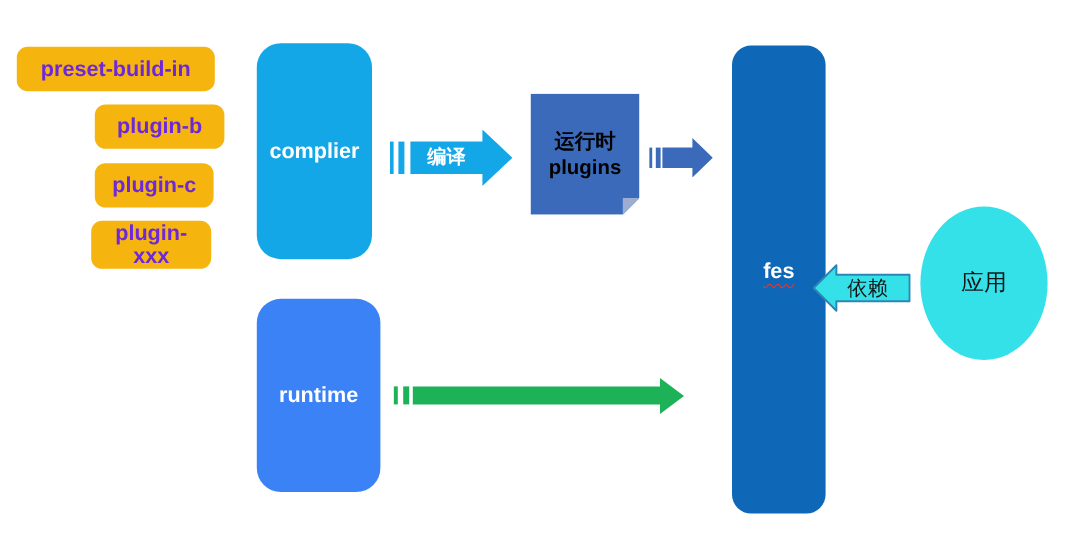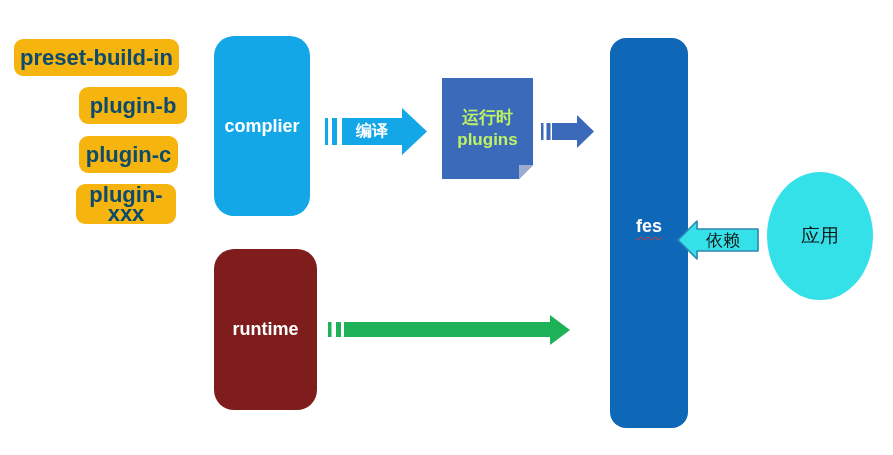--- a/index.html
+++ b/index.html
@@ -9,21 +9,21 @@
     background: #FFFFFF; overflow: hidden;
   }
   .node, .arrow-label, .ybox {
     position: absolute; display: flex; align-items: center; justify-content: center;
     box-sizing: border-box; text-align: center;
   }
   svg.arrow { position: absolute; display: block; }
 
   
   .ybox {
-    background: #F6B40E; color: #0c4a6e; font-weight: bold; font-size: 22px;
+    background: #F6B40E; color: #6d28d9; font-weight: bold; font-size: 18px;
     border-radius: 9px; line-height: 19px; padding: 0 6px;
   }
   .y1 { left: 14px;  top: 39px;  width: 165px; height: 37px; }
   .y2 { left: 79px;  top: 87px;  width: 108px; height: 37px; }
   .y3 { left: 79px;  top: 136px; width: 99px;  height: 37px; }
   .y4 { left: 76px;  top: 184px; width: 100px; height: 40px; padding: 0 12px; }
 
   
   .complier {
     left: 214px; top: 36px; width: 96px; height: 180px;
@@ -34,21 +34,21 @@
   
   .compile-arrow { left: 325px; top: 108px; }
   .compile-label {
     left: 342px; top: 118px; width: 60px; height: 27px;
     color: #FFFFFF; font-size: 16px; font-weight: bold;
   }
 
   
   .plugins {
     left: 442px; top: 78px; width: 91px; height: 101px;
-    background: #3B6ABA; color: #bef264; font-size: 17px; font-weight: 600;
+    background: #3B6ABA; color: #000000; font-size: 17px; font-weight: 600;
     flex-direction: column; line-height: 22px;
     clip-path: polygon(0 0, 100% 0, 100% calc(100% - 14px), calc(100% - 14px) 100%, 0 100%);
   }
   .fold {
     position: absolute; right: 0; bottom: 0; width: 14px; height: 14px;
     background: linear-gradient(135deg, #9DADD2 50%, rgba(255,255,255,0) 50%);
   }
 
   
   .mini-arrow { left: 541px; top: 115px; }
@@ -77,21 +77,21 @@
   
   .app {
     left: 767px; top: 172px; width: 106px; height: 128px;
     background: #35E1E9; border-radius: 50%;
     color: #151515; font-size: 19px;
   }
 
   
   .runtime {
     left: 214px; top: 249px; width: 103px; height: 161px;
-    background: #7f1d1d; border-radius: 20px;
+    background: #3b82f6; border-radius: 20px;
     color: #FFFFFF; font-size: 18px; font-weight: bold;
   }
   .runtime-arrow { left: 328px; top: 314px; }
 
   
   .watermark {
     position: absolute; top: 417px; right: 4px;
     color: #D0D0D0; font-size: 20px; letter-spacing: 1px;
   }
 </style>

